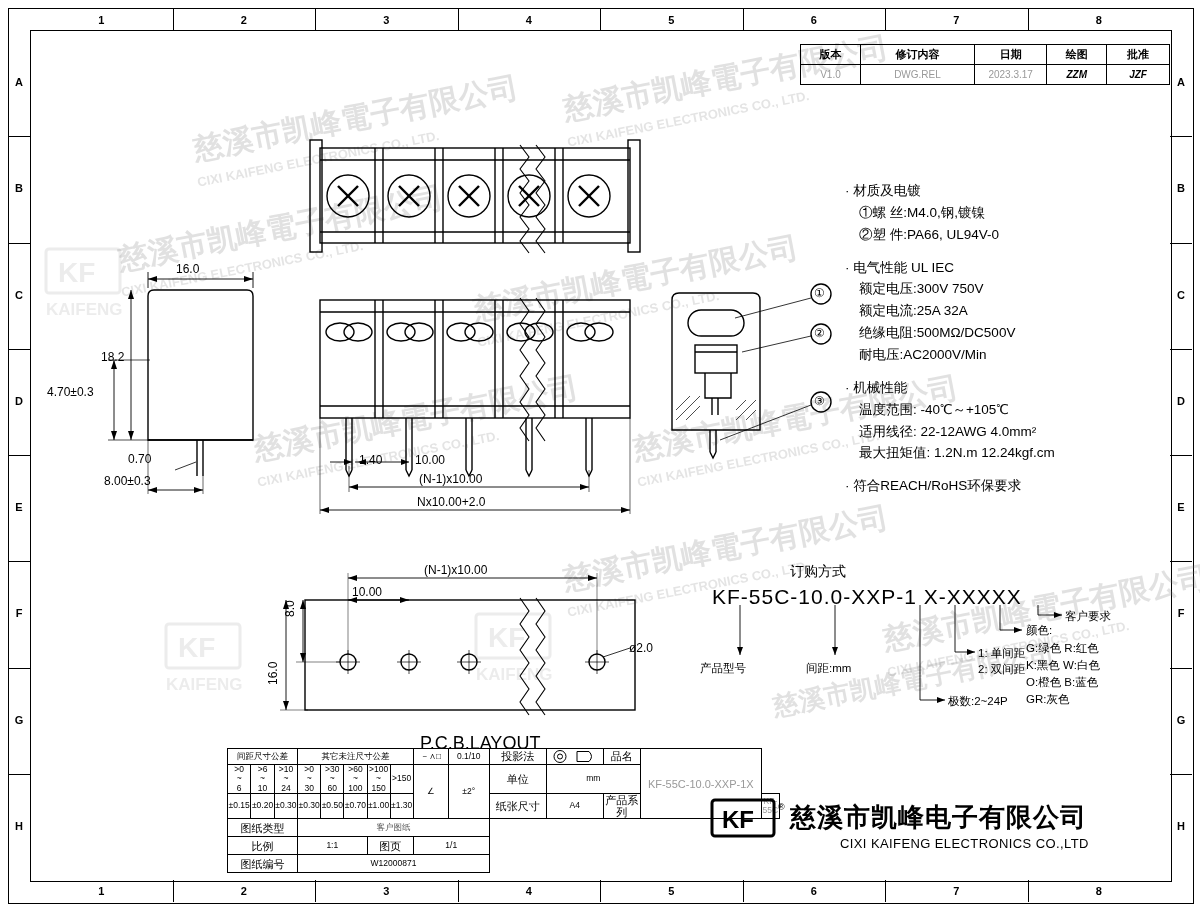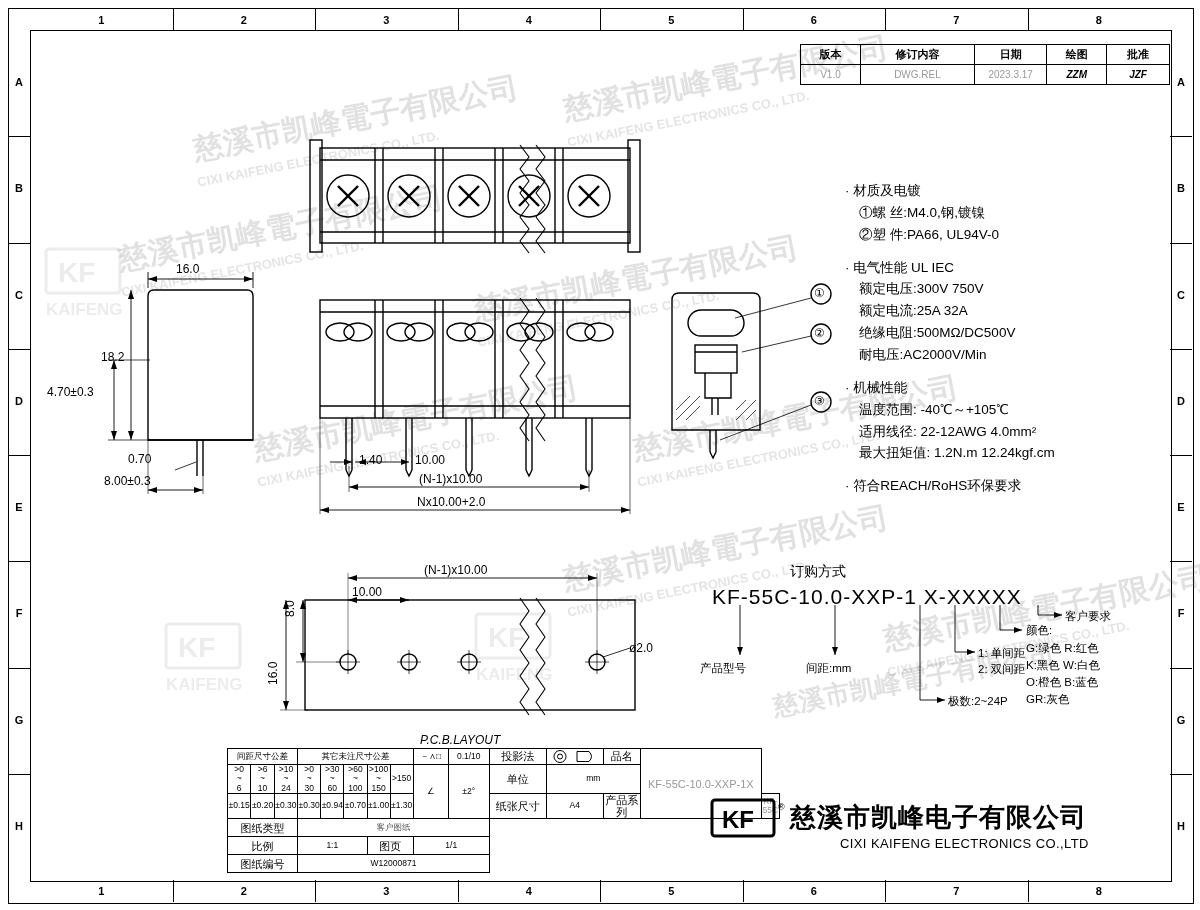--- a/index.html
+++ b/index.html
@@ -17,21 +17,21 @@
   .rev .hd{font-weight:bold;font-size:11px;}
   .rev .v{font-size:10px;}
   .gray{color:#999;}
   .spec{position:absolute;left:845px;top:180px;width:330px;font-size:13.5px;line-height:1.62;color:#000;}
   .spec .blk{margin-bottom:11px;}
   .spec .ind{padding-left:14px;display:block;}
   .order-title{position:absolute;left:790px;top:563px;font-size:14px;}
   .order-code{position:absolute;left:712px;top:585px;font-size:21px;letter-spacing:1px;}
   .ordtxt{position:absolute;font-size:11.5px;line-height:1.45;}
   .dimtxt{position:absolute;font-size:12px;color:#000;}
-  .pcblab{position:absolute;left:420px;top:733px;font-size:12px;font-style:italic;}
+  .pcblab{position:absolute;left:420px;top:733px;font-size:18px;}
   .wm{position:absolute;color:rgba(120,120,120,0.22);font-weight:bold;white-space:nowrap;transform:rotate(-11deg);transform-origin:left top;pointer-events:none;}
   .wm2{position:absolute;color:rgba(120,120,120,0.20);font-weight:bold;white-space:nowrap;transform:rotate(-11deg);transform-origin:left top;pointer-events:none;}
   .logo-wm{position:absolute;pointer-events:none;opacity:.3;}
   
   .bt{position:absolute;left:227px;top:748px;width:553px;border-collapse:collapse;font-size:8.5px;}
   .bt td{border:1px solid #000;text-align:center;vertical-align:middle;padding:0;line-height:1.1;}
   .bt .big{font-size:11px;}
   .company{position:absolute;left:790px;top:800px;font-size:26px;font-weight:bold;letter-spacing:1px;}
   .company-en{position:absolute;left:840px;top:836px;font-size:13px;letter-spacing:.4px;}
   .kflogo{position:absolute;left:710px;top:798px;width:80px;height:42px;}
@@ -516,21 +516,21 @@
       <td rowspan="2">∠</td>
       <td rowspan="2">±2°</td>
       <td class="big">单位</td>
       <td colspan="2">mm</td>
     </tr>
     <tr>
       <td style="height:16px;">±0.15</td>
       <td>±0.20</td>
       <td>±0.30</td>
       <td>±0.30</td>
-      <td>±0.94</td>
+      <td>±0.50</td>
       <td>±0.70</td>
       <td>±1.00</td>
       <td>±1.30</td>
       <td class="big">纸张尺寸</td>
       <td>A4</td>
       <td class="big">产品系列</td>
       <td style="color:#999;">KF-55C</td>
     </tr>
     <tr>
       <td colspan="3" style="height:17px;" class="big">图纸类型</td>

